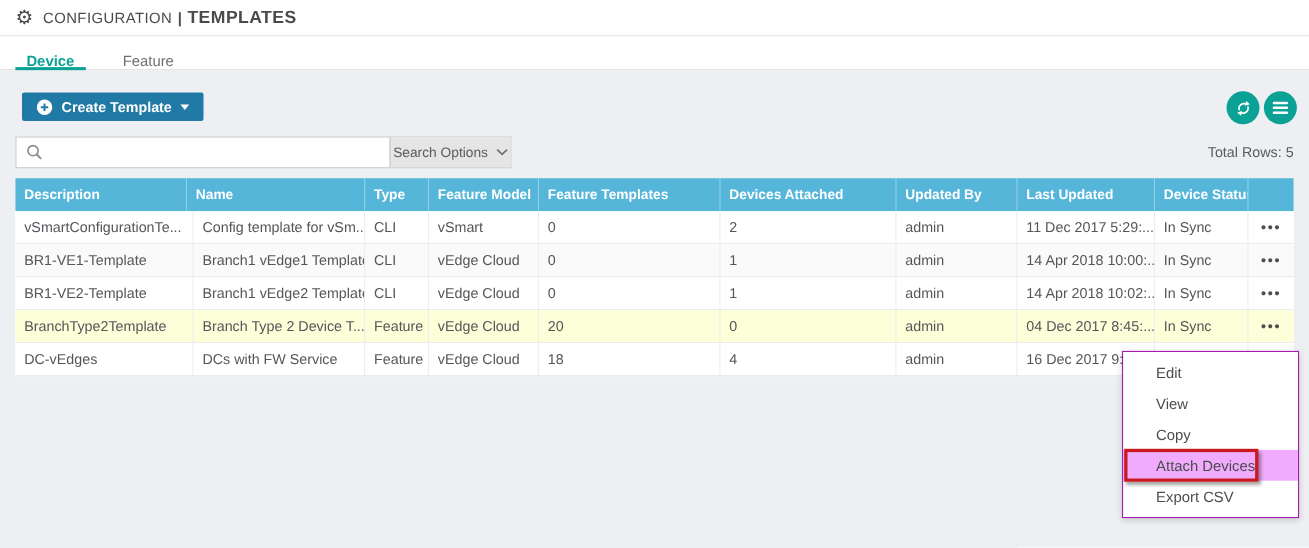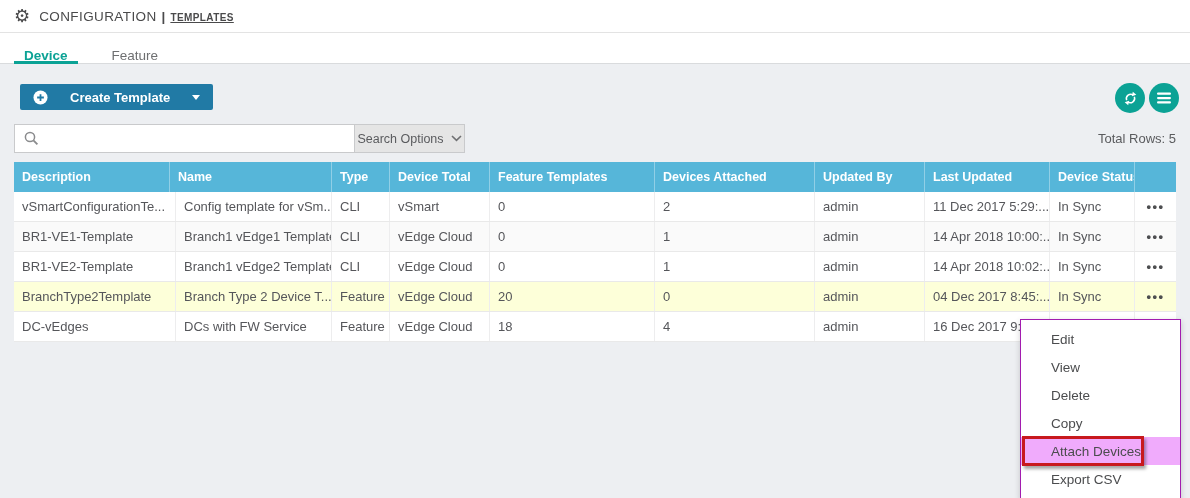--- a/index.html
+++ b/index.html
@@ -4,32 +4,32 @@
 <style>
   * { margin:0; padding:0; box-sizing:border-box; }
   html,body { width:1190px; height:498px; font-family:"Liberation Sans", sans-serif; }
   .page { position:relative; width:1190px; height:498px; background:#fff; overflow:hidden; }
 
   
   .top-bar { position:absolute; left:0; top:0; width:1190px; height:33px; background:#fff; border-bottom:1px solid #e3e3e3; display:flex; align-items:center; padding-left:14px; }
   .gear { font-size:18px; color:#4a4a4b; line-height:1; margin-right:9px; }
   .title-main { font-size:13.5px; font-weight:normal; color:#4a4a4b; letter-spacing:.4px; }
   .title-sep { font-size:13.5px; font-weight:bold; color:#4a4a4b; margin:0 5px; }
-  .title-sub { font-size:10px; font-weight:bold; color:#4a4a4b; letter-spacing:.4px; padding-top:2px;text-decoration:underline; }
+  .title-sub { font-size:16px; font-weight:bold; color:#4a4a4b; letter-spacing:.4px; padding-top:2px; }
 
   
   .tab-bar { position:absolute; left:0; top:33px; width:1190px; height:31px; background:#fff; border-bottom:1px solid #d9dbdd; display:flex; align-items:stretch; padding-left:14px; }
   .tab { position:relative; display:flex; align-items:flex-end; padding:0 10px; font-size:13.5px; color:#6e6f71; cursor:pointer; margin-right:24px; }
   .tab.active { color:var(--teal); font-weight:bold; }
   .tab.active::after { content:""; position:absolute; left:0; right:0; bottom:-1px; height:3px; background:var(--teal); }
 
   
   .content-bg { position:absolute; left:0; top:64px; width:1190px; height:434px; background:#edeff2; }
 
-  .create-btn { position:absolute; left:20px; top:84px; height:26px; display:inline-flex; align-items:center; gap:22px; background:var(--button-blue); color:#fff; border:none; border-radius:2px; padding:0 13px; font-size:13px; font-weight:bold; font-family:inherit; cursor:pointer; }
+  .create-btn { position:absolute; left:20px; top:84px; height:26px; display:inline-flex; align-items:center; gap:8px; background:var(--button-blue); color:#fff; border:none; border-radius:2px; padding:0 13px; font-size:13px; font-weight:bold; font-family:inherit; cursor:pointer; }
   .caret-down { width:0; height:0; border-left:4.5px solid transparent; border-right:4.5px solid transparent; border-top:5px solid #fff; display:inline-block; }
 
   .circle-btn { position:absolute; top:83px; width:30px; height:30px; border-radius:50%; background:var(--teal); border:none; display:flex; align-items:center; justify-content:center; cursor:pointer; }
   .circle-btn.refresh { left:1115px; }
   .circle-btn.menu { left:1149px; }
 
   .total-rows { position:absolute; top:131px; right:14px; font-size:13px; color:#5a5b5e; }
 
   
   .search-wrap { position:absolute; left:14px; top:124px; width:451px; height:29px; background:#fff; border:1px solid #c9cacc; display:flex; align-items:stretch; }
@@ -121,21 +121,21 @@
         <polyline points="1,1 5.5,5.3 10,1" fill="none" stroke="#6f7072" stroke-width="1.6"></polyline>
       </svg>
     </div>
   </div>
 
   <div class="table" data-name="templates-table">
     <div class="thead" data-name="table-header-row">
         <div class="hcell c1" data-name="column-header-description">Description</div>
         <div class="hcell c0" data-name="column-header-name">Name</div>
         <div class="hcell c2" data-name="column-header-type">Type</div>
-        <div class="hcell c3" data-name="column-header-device_model">Device Total</div>
+        <div class="hcell c3" data-name="column-header-device_model">Feature Model</div>
         <div class="hcell c4" data-name="column-header-feature_templates">Feature Templates</div>
         <div class="hcell c5" data-name="column-header-devices_attached">Devices Attached</div>
         <div class="hcell c6" data-name="column-header-updated_by">Updated By</div>
         <div class="hcell c7" data-name="column-header-last_updated">Last Updated</div>
         <div class="hcell c8" data-name="column-header-device_status">Device Status</div>
         <div class="hcell c9" data-name="column-header-menu"></div>
       </div>
     <div data-name="table-body">
         <div class="trow" data-name="table-row">
           <div class="cell c0" data-name="cell-name">vSmartConfigurationTe...</div>
@@ -196,19 +196,18 @@
           <div class="cell c7" data-name="cell-last_updated">16 Dec 2017 9:</div>
           <div class="cell c8" data-name="cell-device_status"></div>
           <div class="cell c9" data-name="cell-menu"></div>
         </div>
       </div>
   </div>
 
   <div class="context-menu" data-name="row-context-menu">
       <div class="menu-item" data-name="context-menu-item-edit">Edit</div>
       <div class="menu-item" data-name="context-menu-item-view">View</div>
-      <div class="menu-item" data-name="context-menu-item-delete">Delete</div>
       <div class="menu-item" data-name="context-menu-item-copy">Copy</div>
       <div class="menu-item annotated" data-name="context-menu-item-attach-devices">Attach Devices<div class="annotation-box" data-name="annotation-box"></div></div>
       <div class="menu-item" data-name="context-menu-item-export-csv">Export CSV</div>
     </div>
 
 </div>
 
 </body></html>

